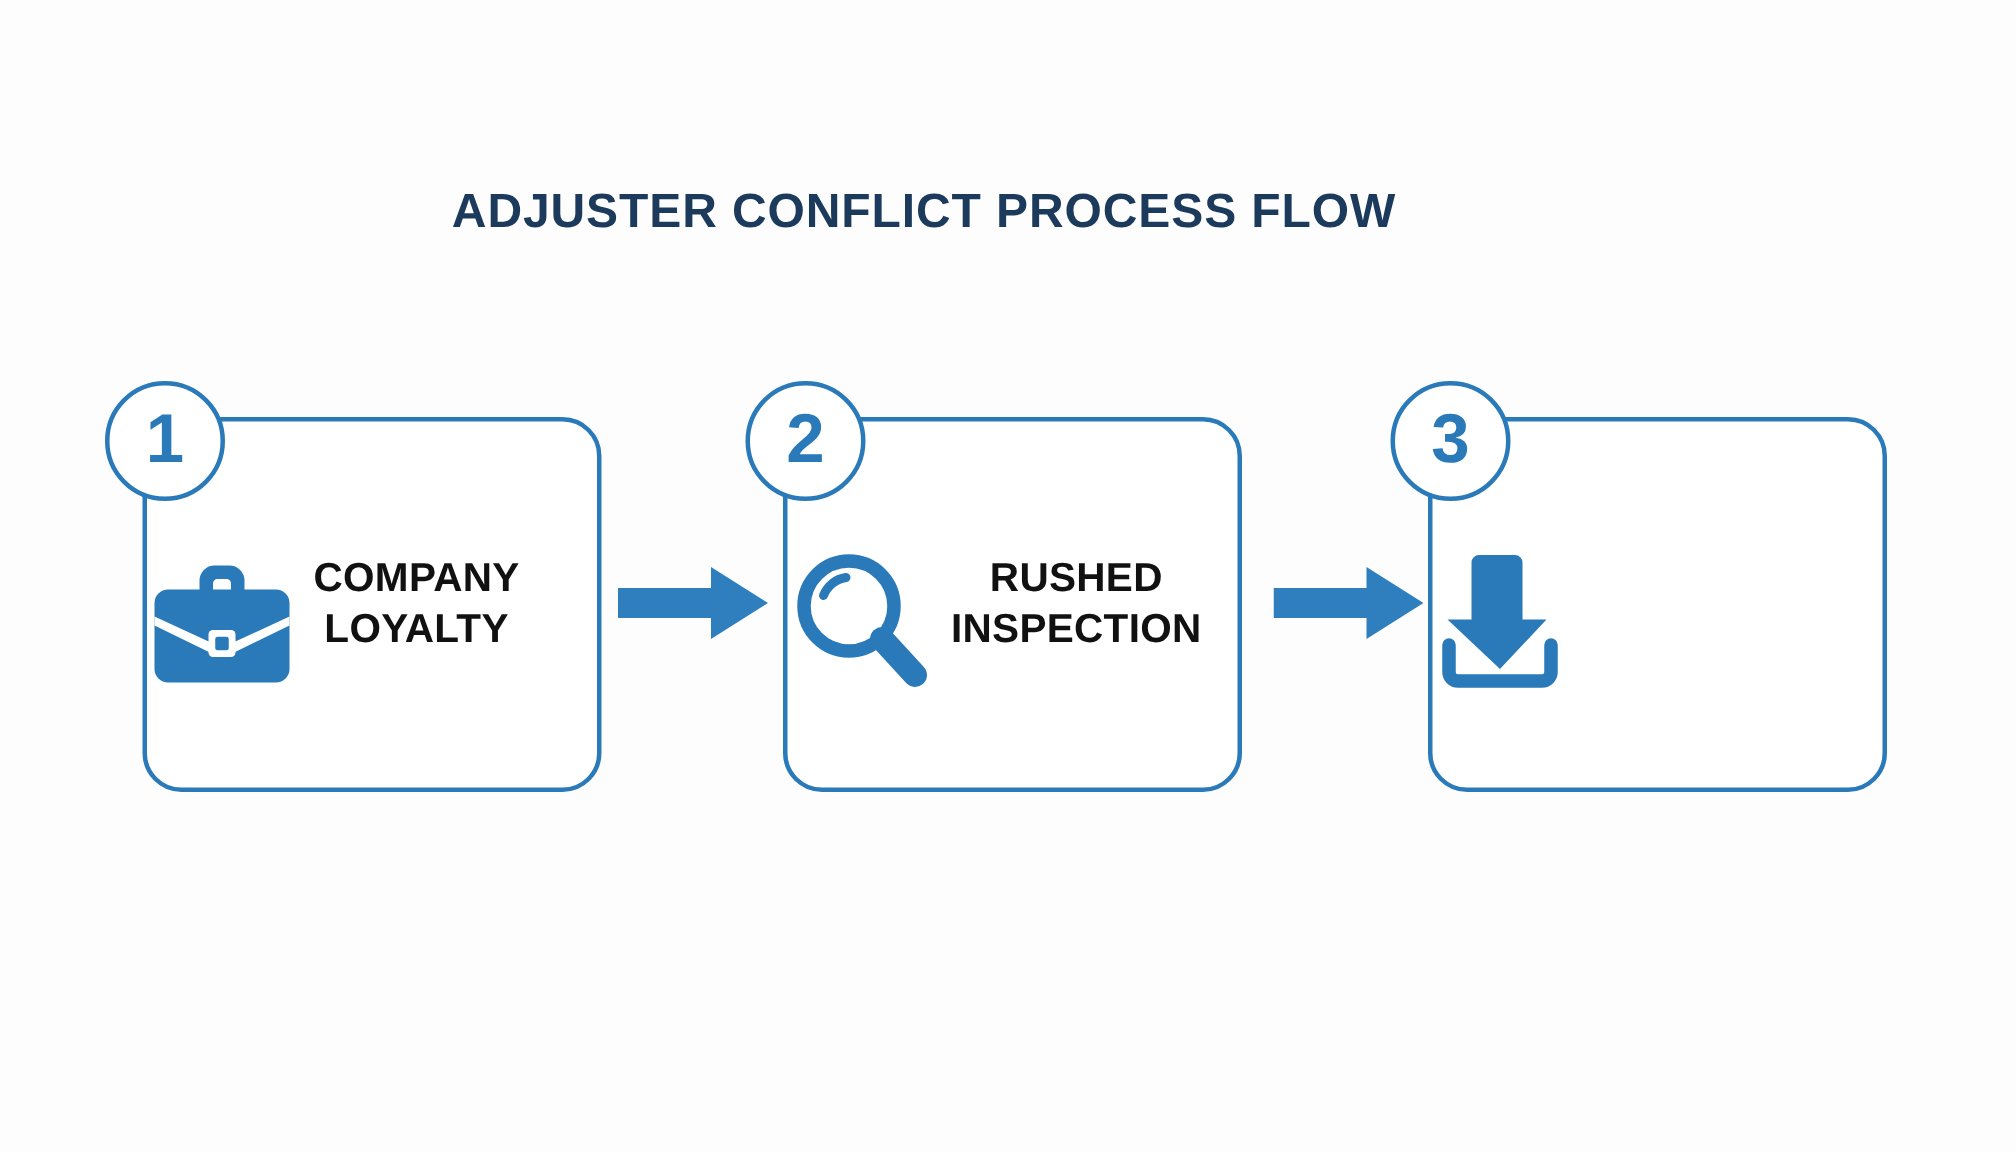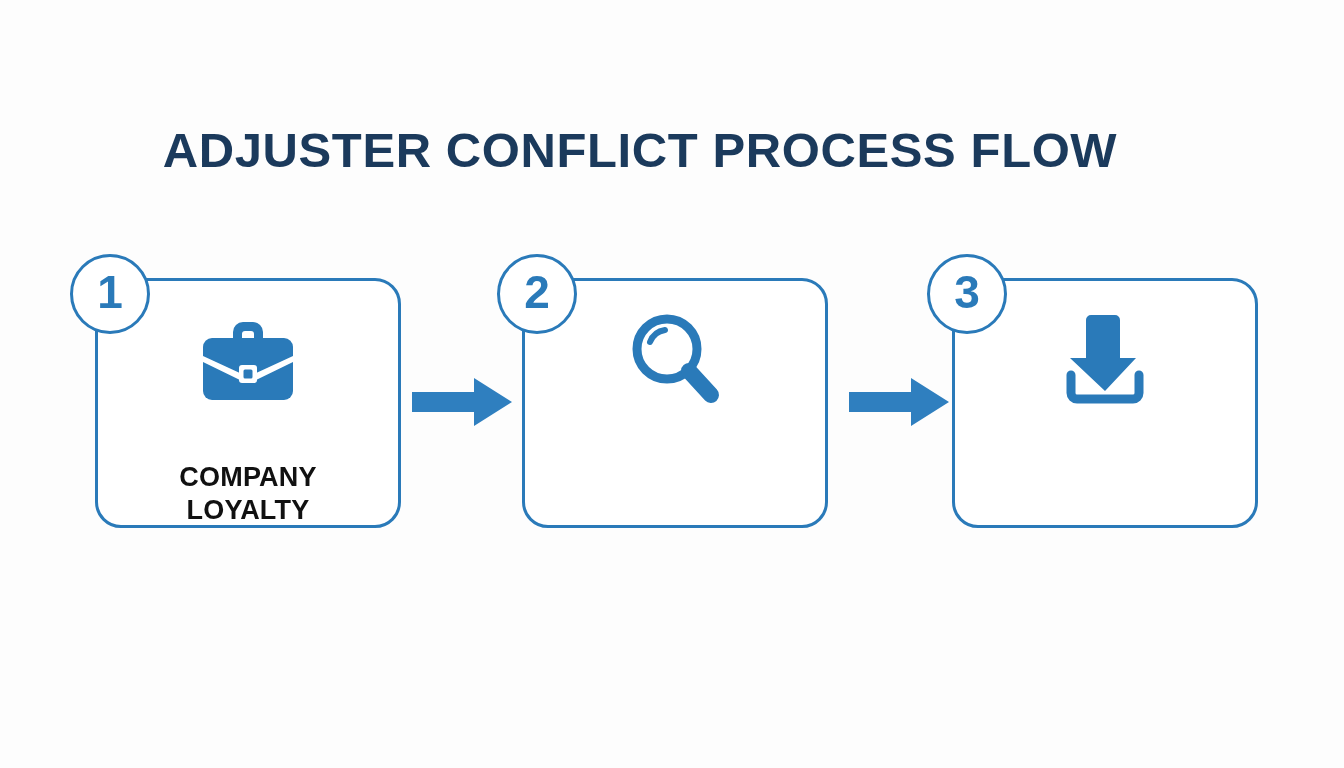--- a/index.html
+++ b/index.html
@@ -19,27 +19,26 @@
     inset: 0;
   }
 
   
   .title {
     position: absolute;
     top: 122px;
     left: 0;
     width: 1232px;
     text-align: center;
-    font-size: 49px;
+    font-size: 32px;
     font-weight: bold;
     letter-spacing: 0.6px;
     color: #1b3a5c;
     font-family: "Liberation Sans", sans-serif;
     white-space: nowrap;
-    padding-left: 24px;
   }
 
   
   .flow {
     position: absolute;
     top: 266px;
     left: 0;
     width: 1344px;
     height: 262px;
   }
@@ -85,24 +84,23 @@
     line-height: 1;
     font-family: "Liberation Sans", sans-serif;
     position: relative;
     top: -2px;
   }
 
   .card-inner {
     position: absolute;
     inset: 0;
     display: flex;
-    flex-direction: column;
+    flex-direction: row;
     align-items: center;
     z-index: 2;
-    justify-content: space-between;
   }
 
   .icon-wrap {
     height: 118px;
     display: flex;
     align-items: center;
     justify-content: center;
     margin-top: 22px;
   }
 
@@ -170,20 +168,22 @@
     <div class="step s2">
       <div class="card"></div>
       <div class="card-inner">
         <div class="icon-wrap">
           <svg width="104" height="100" viewBox="0 0 104 100" aria-hidden="true">
             <circle cx="44" cy="40" r="30" fill="none" stroke="#2a7ab9" stroke-width="9"></circle>
             <path d="M27 33 a19 19 0 0 1 15 -12" fill="none" stroke="#2a7ab9" stroke-width="6" stroke-linecap="round"></path>
             <line x1="66" y1="62" x2="88" y2="86" stroke="#2a7ab9" stroke-width="16" stroke-linecap="round"></line>
           </svg>
         </div>
+        <div class="label">RUSHED
+INSPECTION</div>
       </div>
       <div class="badge">
         <span class="badge-num">2</span>
       </div>
     </div>
 
     <div class="arrow a2">
       <svg width="100" height="48" viewBox="0 0 100 48" aria-hidden="true">
         <path d="M0 14 H62 V0 L100 24 L62 48 V34 H0 Z" fill="#2f7fbf"></path>
       </svg>

